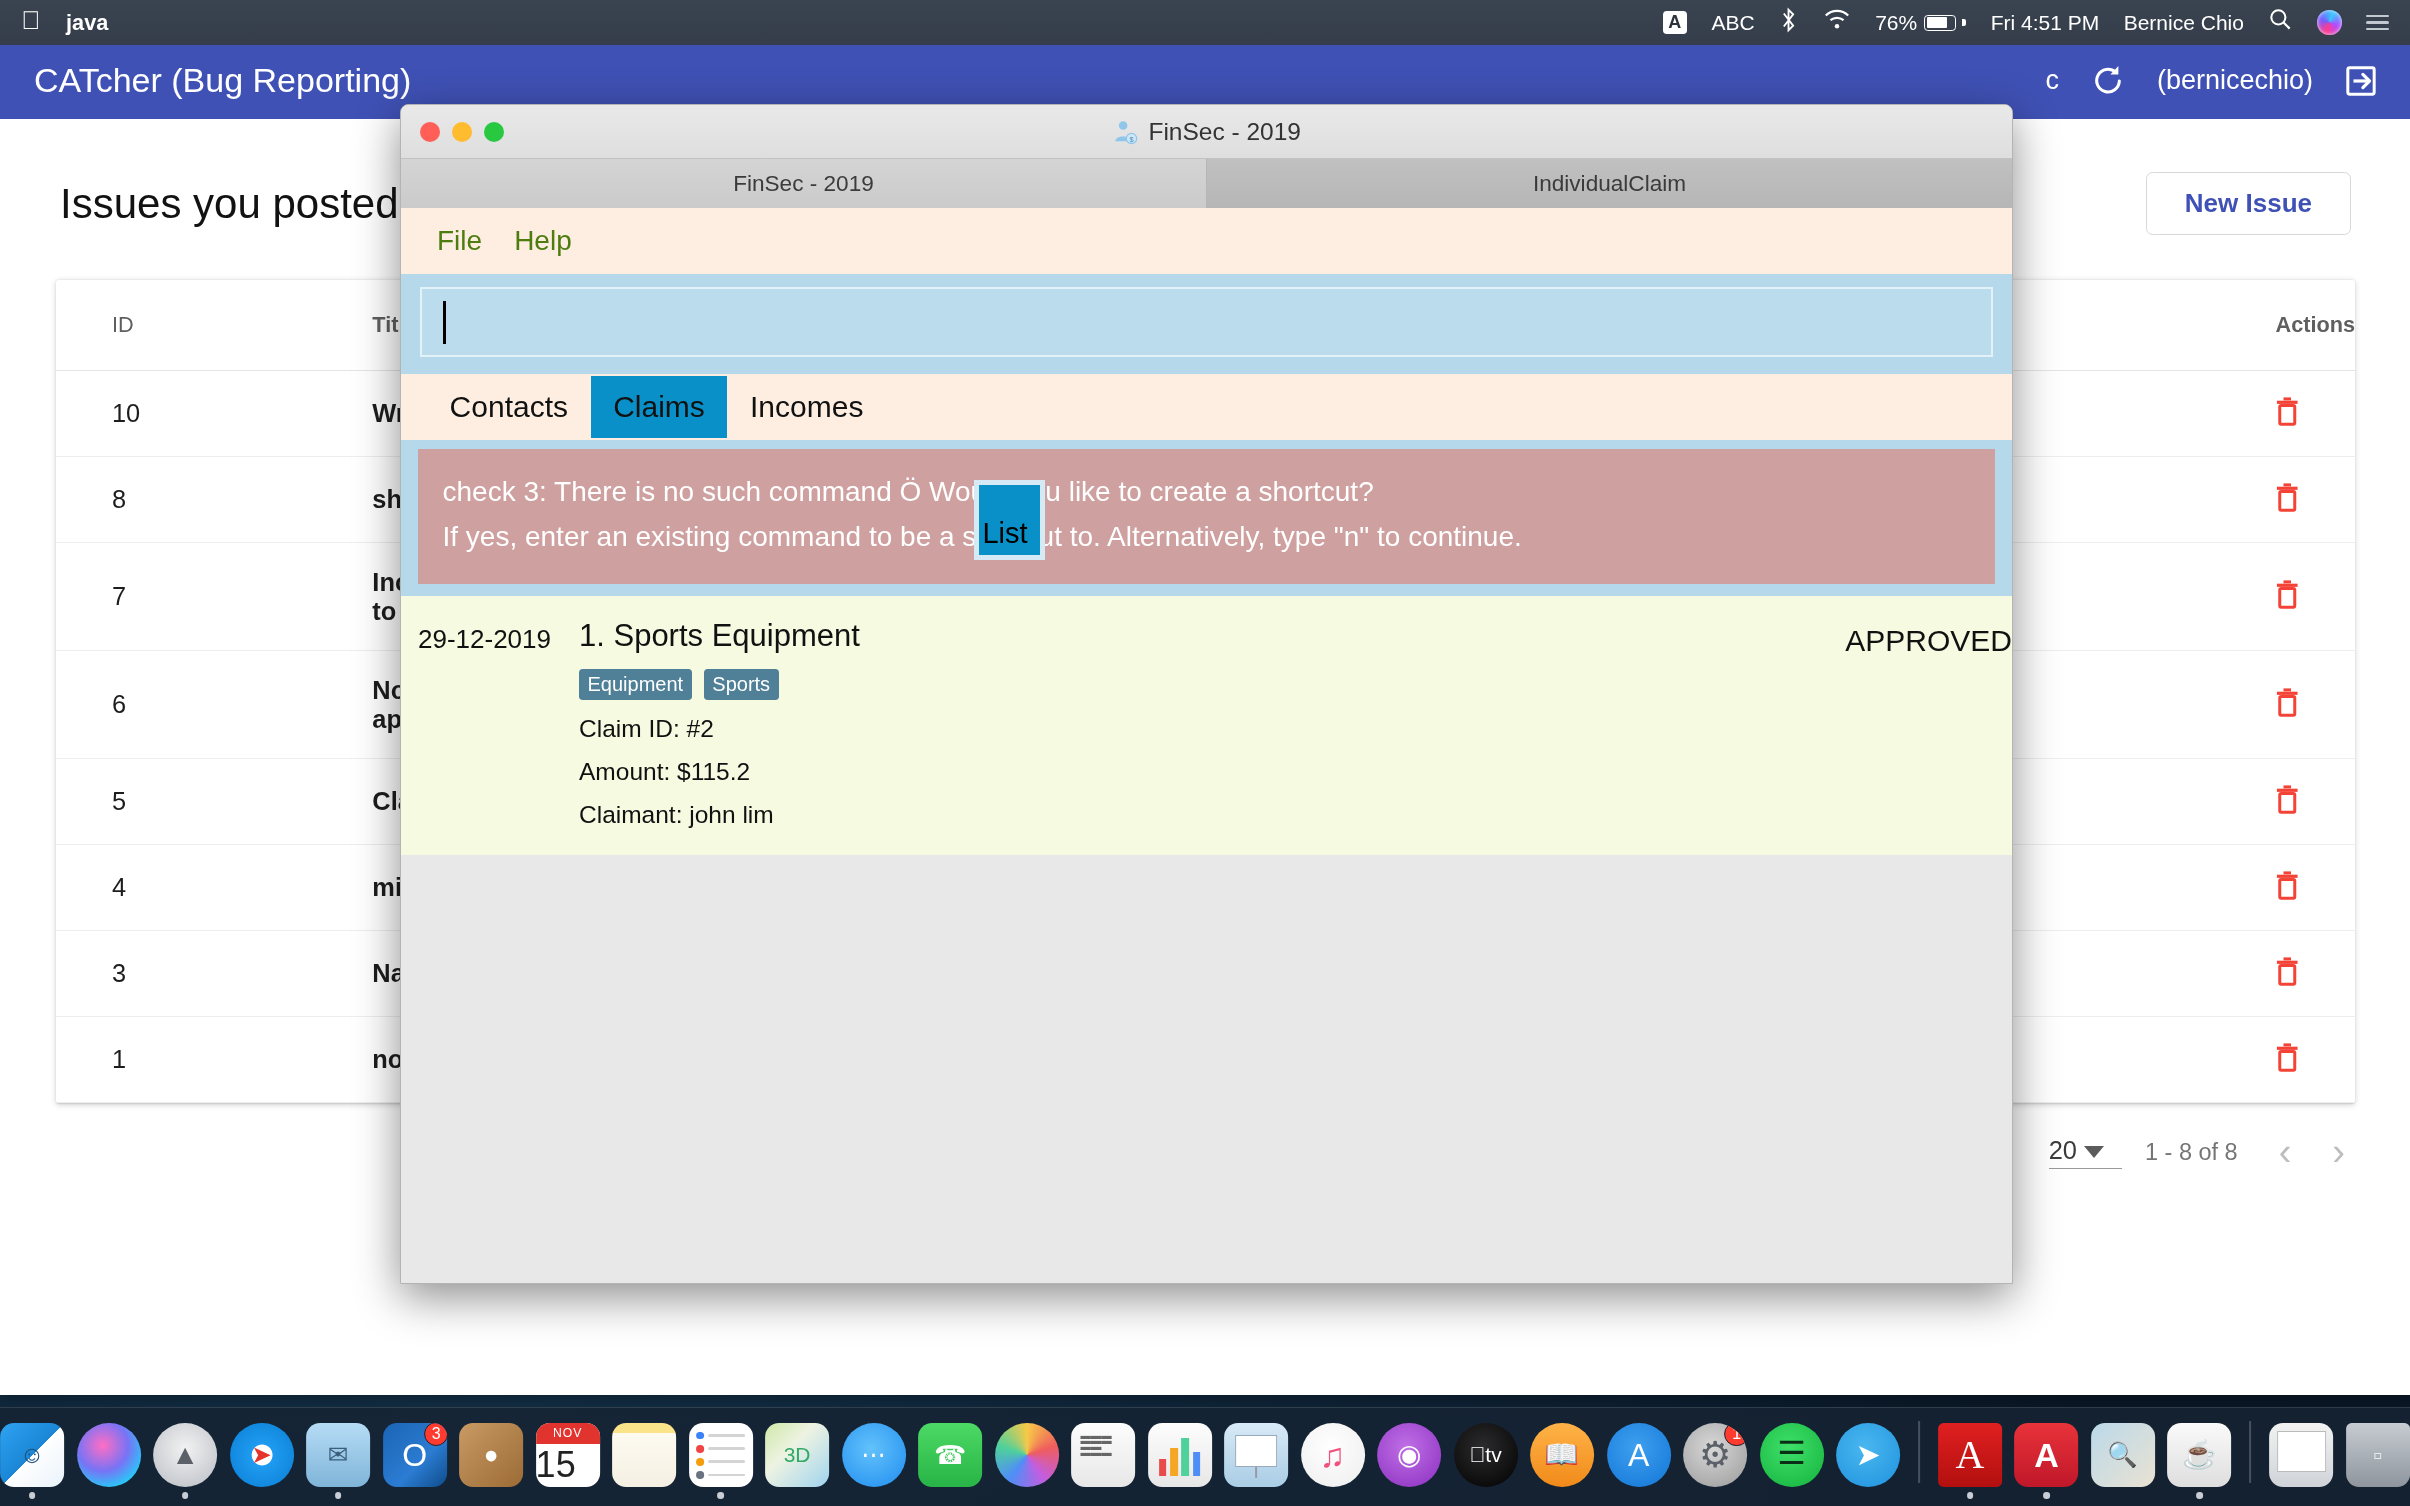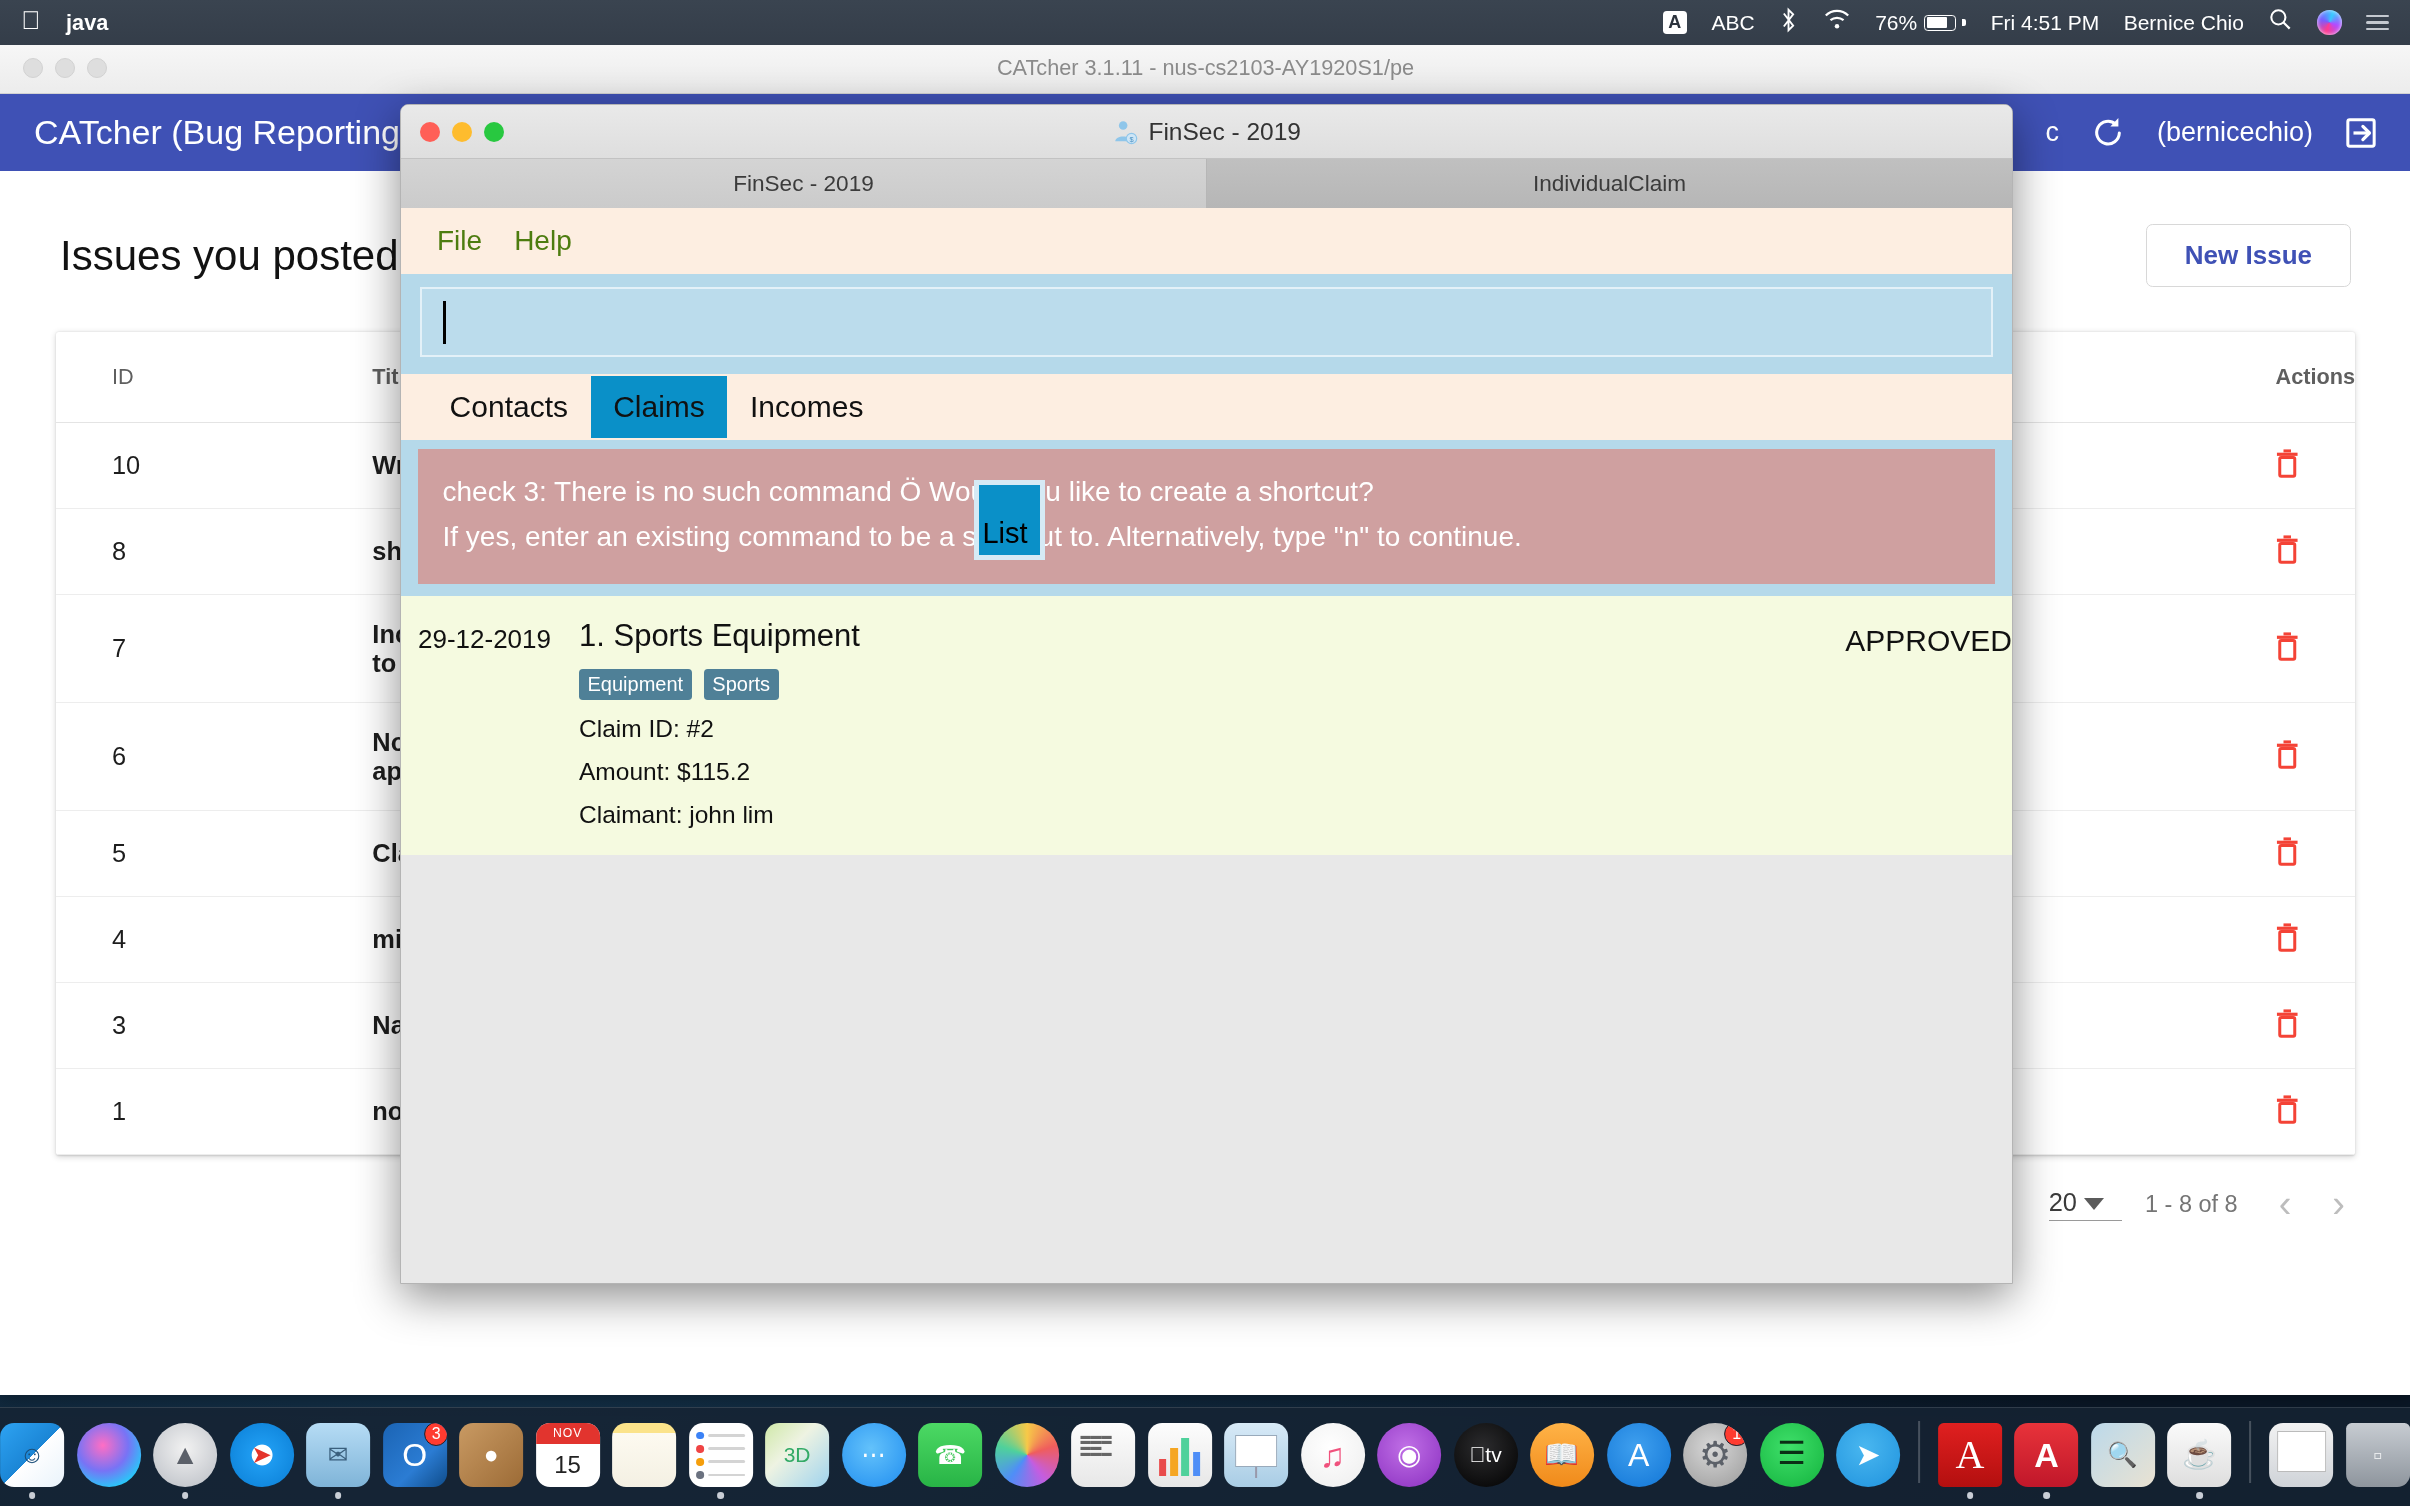--- a/index.html
+++ b/index.html
@@ -305,28 +305,20 @@
     <span class="ctrl-lines">
         <span></span>
         <span></span>
         <span></span>
       </span>
   </div>
 </div>
 
 <div id="catcher-window">
 
-  <div id="catcher-titlebar">
-    <div class="tl-lights">
-      <span class="tl grey"></span>
-      <span class="tl grey"></span>
-      <span class="tl grey"></span>
-    </div>
-    <div class="wtitle">CATcher 3.1.11 - nus-cs2103-AY1920S1/pe</div>
-  </div>
 
   <div id="catcher-header">
     <span class="brand">CATcher  (Bug Reporting)</span>
     <div class="hdr-right">
       <span>c</span>
       <span class="icon-refresh">
         <svg width="34" height="34" viewBox="0 0 36 36">
           <path d="M30 18 A12 12 0 1 1 26 8.6" fill="none" stroke="#fff" stroke-width="3.2" stroke-linecap="round"></path>
           <path d="M29 2 L29 11 L20.5 11 Z" fill="#fff"></path>
         </svg>
@@ -561,21 +553,21 @@
     </div>
     <div class="dock-item">
       <div class="dock-icon" style="background:linear-gradient(135deg,#c99a63,#9c6b36);">
         <div style="color:#fff;font-size:24.5px;text-align:center;line-height:64px;">●</div>
       </div>
       <span class="dock-dot hidden"></span>
     </div>
     <div class="dock-item">
       <div class="dock-icon" style="background:#ffffff;">
         <div style="height:21px;background:#e2342e;color:#fff;font-size:12.2px;text-align:center;line-height:21px;letter-spacing:0.9px;">NOV</div>
-        <div style="font-size:24px;text-align:center;line-height:41px;color:#222;">15</div>
+        <div style="font-size:36px;text-align:left;line-height:41px;color:#222;">15</div>
       </div>
       <span class="dock-dot hidden"></span>
     </div>
     <div class="dock-item">
       <div class="dock-icon" style="background:linear-gradient(180deg,#fbe38a 0%,#fbe38a 16%,#fdfaf0 16%,#f4f0e3 100%);"></div>
       <span class="dock-dot hidden"></span>
     </div>
     <div class="dock-item">
       <div class="dock-icon" style="background:#ffffff;">
         <div style="padding:8.5px 7.5px;display:flex;flex-direction:column;gap:5.6px;">

